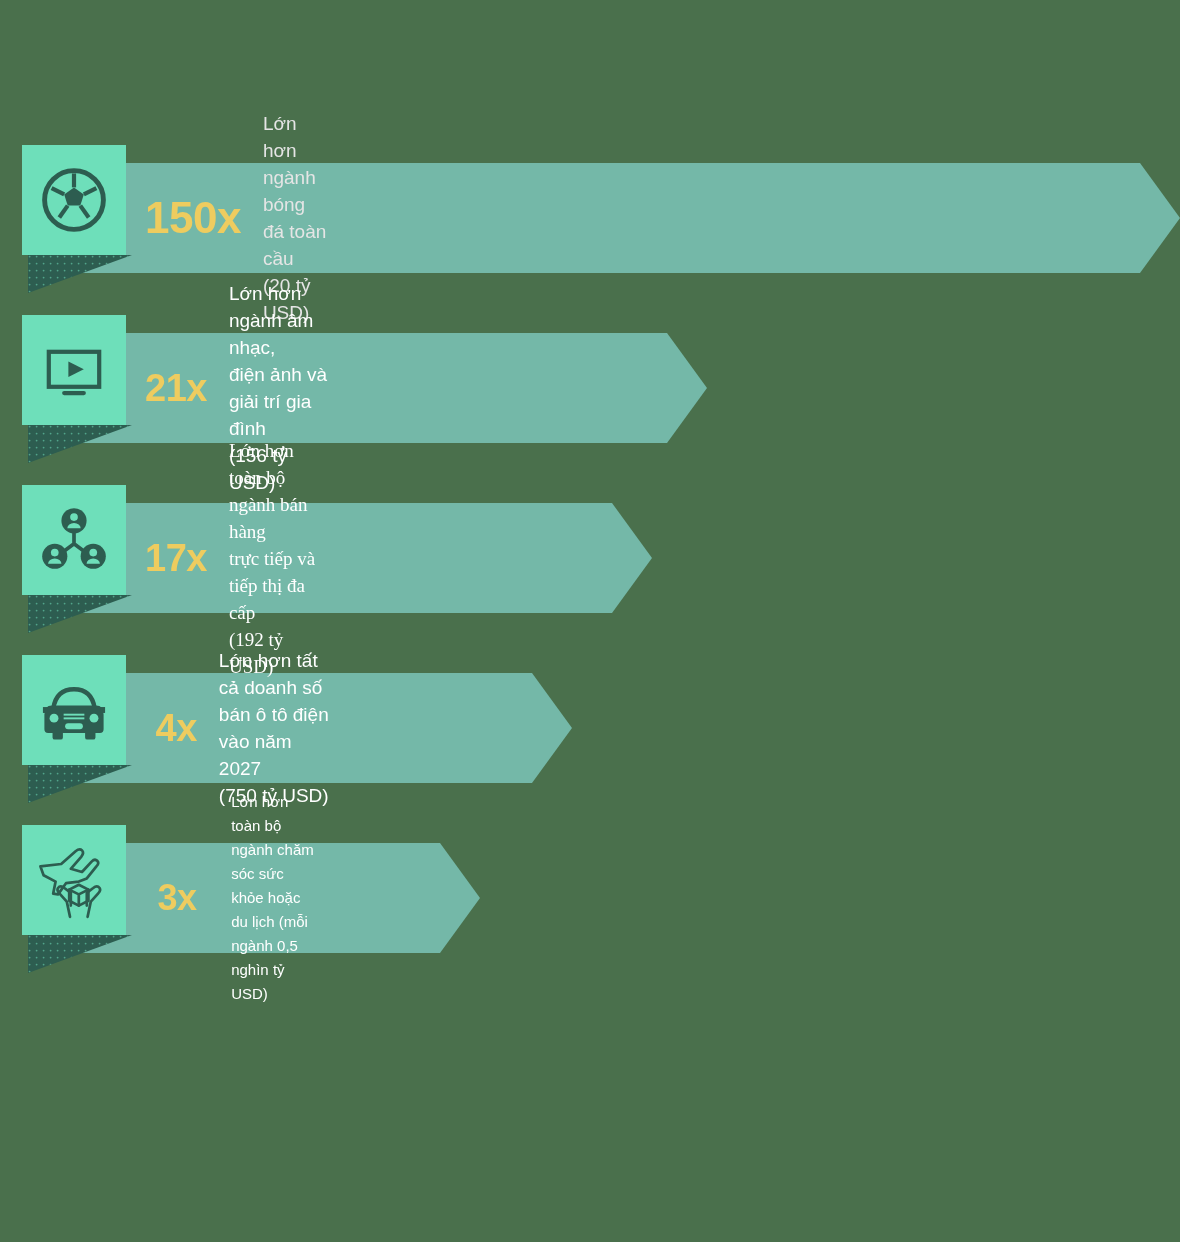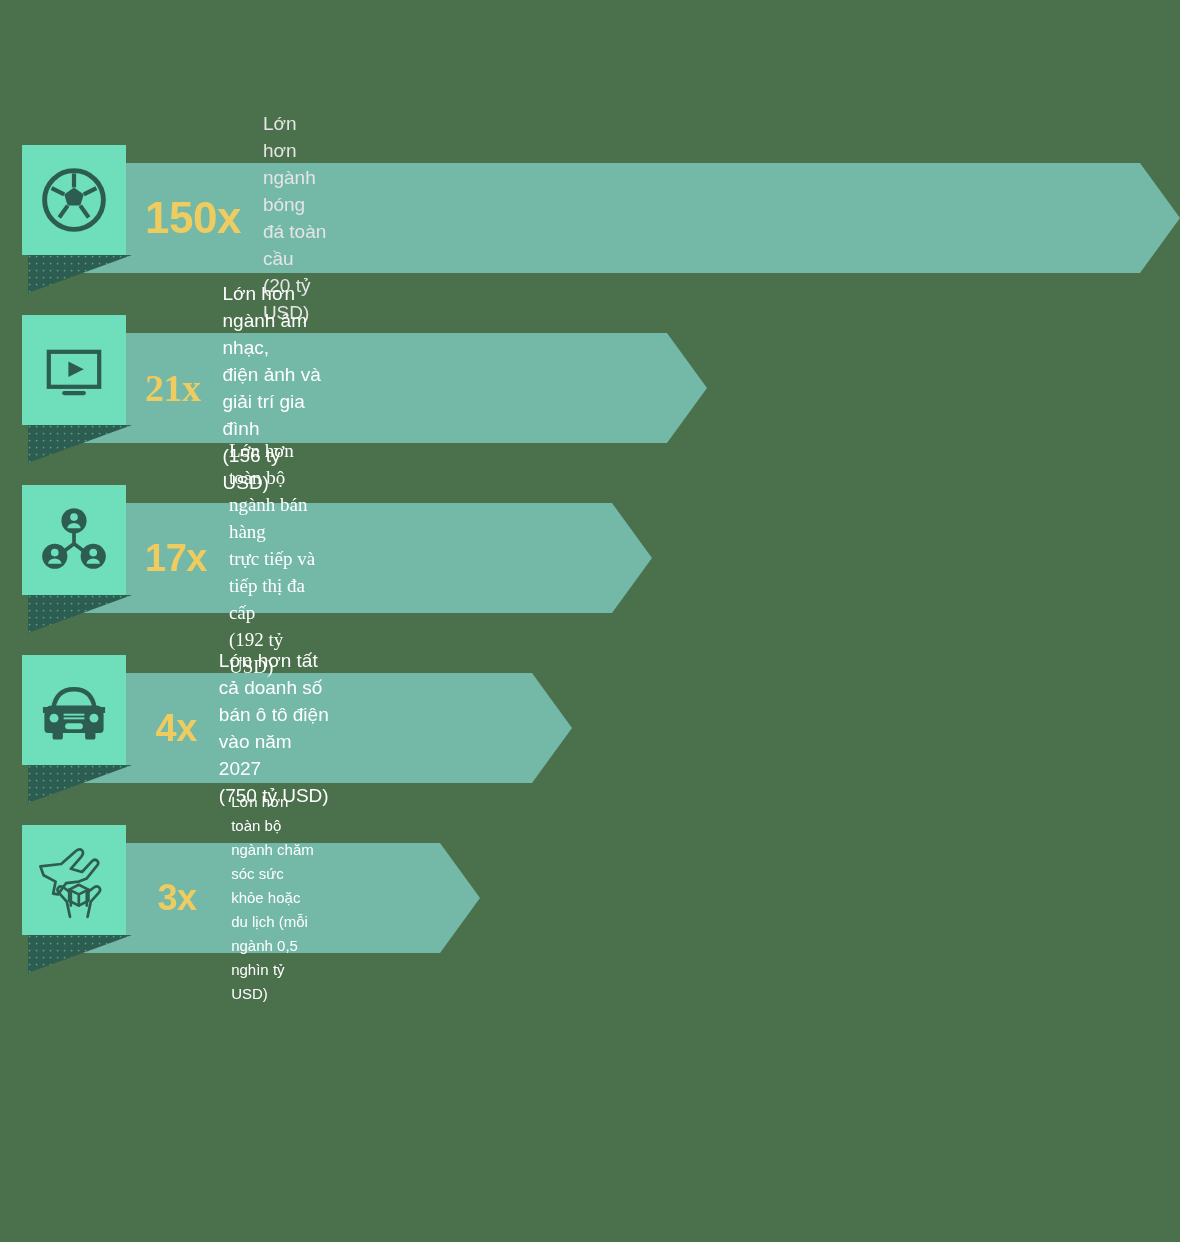--- a/index.html
+++ b/index.html
@@ -174,21 +174,21 @@
       <div class="tile-inner">
         <svg width="70" height="70" viewBox="0 0 100 100">
           <rect x="14" y="24" width="72" height="50" fill="none" stroke="#2d5d50" stroke-width="6"></rect>
           <polygon points="42,38 64,49 42,60" fill="#2d5d50"></polygon>
           <rect x="33" y="80" width="34" height="6" rx="3" fill="#2d5d50"></rect>
         </svg>
       </div>
     </div>
 
     <div class="content" style="left:145px;">
-      <div class="multiplier m-md" style="width: 110px; color: rgb(238, 204, 95); font-family: Liberation Serif, serif;">21x</div>
+      <div class="multiplier m-md" style="width: 110px; color: rgb(238, 204, 95);">21x</div>
       <div class="desc d-md" style="margin-left: 22px; color: rgb(255, 255, 255);">Lớn hơn ngành âm nhạc,
 điện ảnh và giải trí gia đình
 (156 tỷ USD)</div>
     </div>
   </div>
 
   <div class="row" style="top:503px;">
     <div class="bar" style="width: 557px; background: rgb(116, 184, 168);"></div>
     <div class="bar-tip" style="left: 612px; border-left-color: rgb(116, 184, 168);"></div>
 

